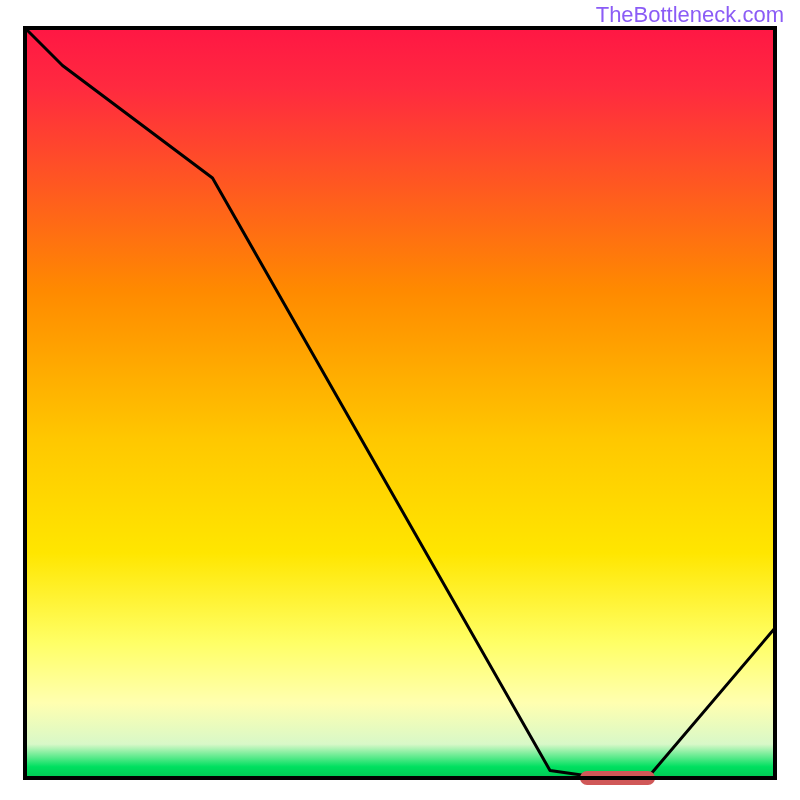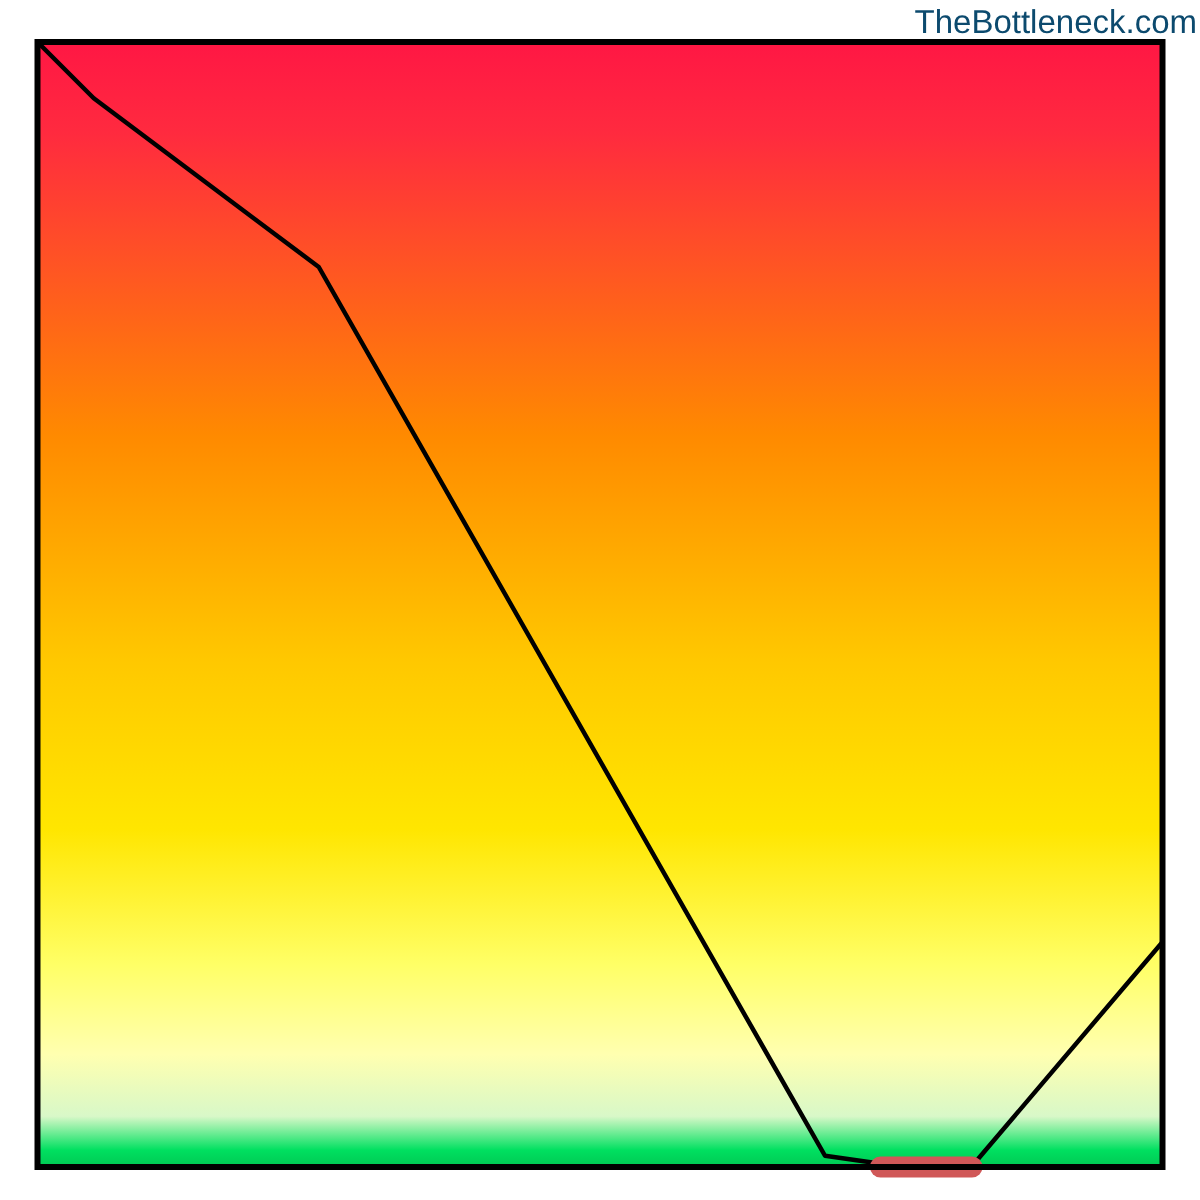--- a/index.html
+++ b/index.html
@@ -11,24 +11,24 @@
     font-family: Arial, sans-serif;
   }
   .chart-container {
     position: relative;
     width: 800px;
     height: 800px;
   }
   .watermark {
     position: absolute;
     top: 2px;
-    right: 2px;
+    right: 16px;
     font-size: 22px;
     font-weight: 500;
-    color: #0c4a6e;
+    color: #8b5cf6;
     z-index: 10;
   }
   svg {
     display: block;
   }
 </style>
 </head>
 <body>
 <div class="chart-container">
 

